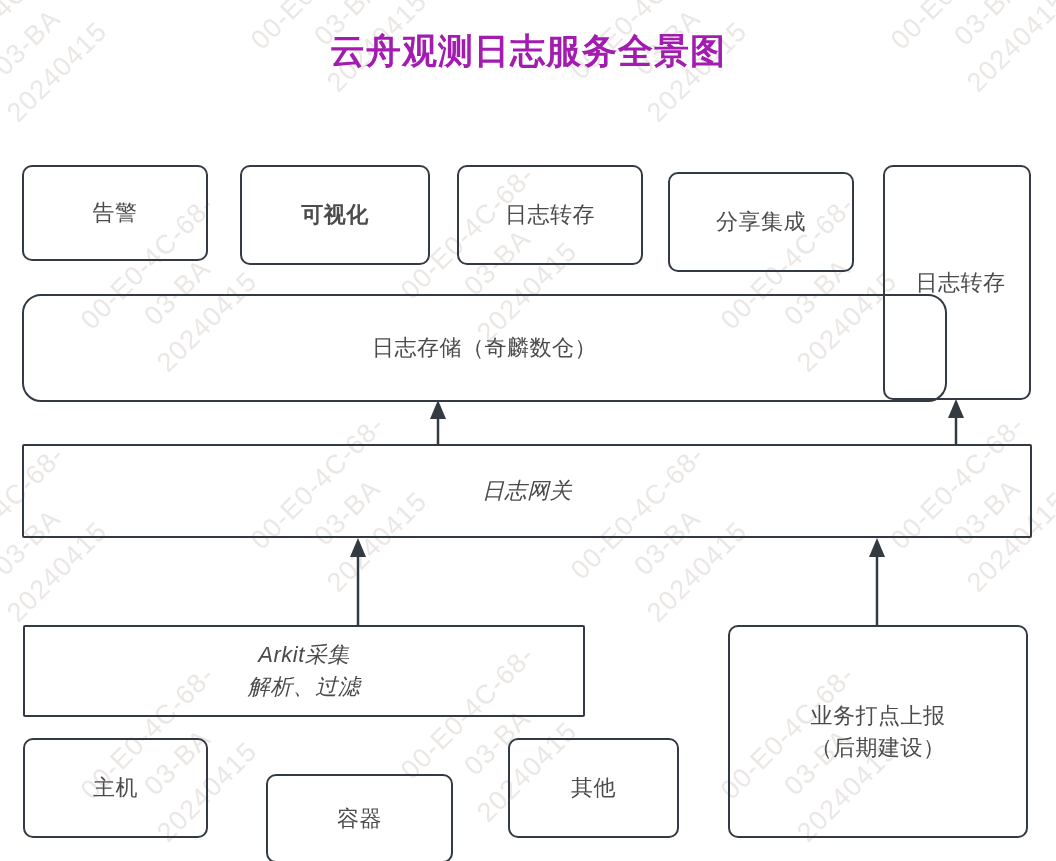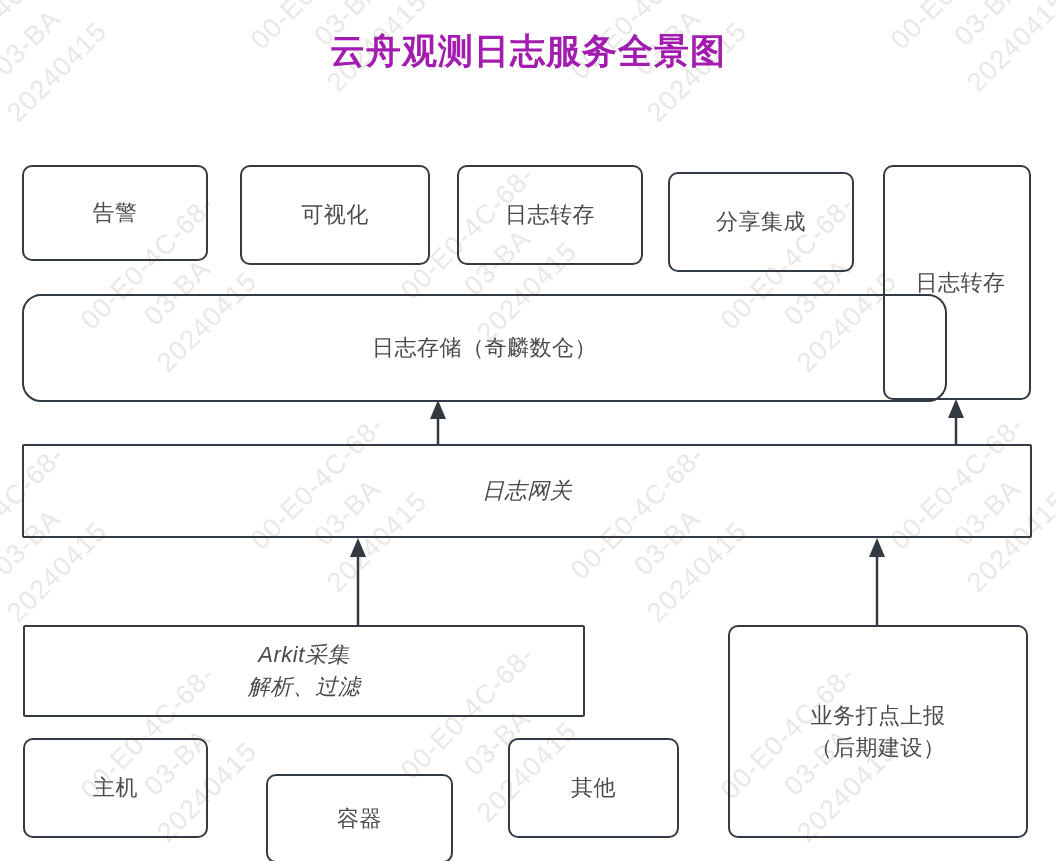--- a/index.html
+++ b/index.html
@@ -148,21 +148,21 @@
         <span>03-BA</span>
         <span>20240415</span>
       </div>
   </div>
 
   <div class="title">云舟观测日志服务全景图</div>
 
   <div class="box" style="left:22px;  top:165px; width:186px; height:96px;">
     <span>告警</span>
   </div>
-  <div class="box" style="left:240px; top:165px; width:190px; height:100px;">
+  <div class="box" style="left:240px; top:165px; width:190px; height:100px;font-weight:bold;">
     <span>可视化</span>
   </div>
   <div class="box" style="left:457px; top:165px; width:186px; height:100px;">
     <span>日志转存</span>
   </div>
   <div class="box" style="left:668px; top:165px; width:186px; height:100px;margin-top:7px;">
     <span>分享集成</span>
   </div>
 
   <div class="box" style="left:883px; top:165px; width:148px; height:235px;padding-left:7px;">

